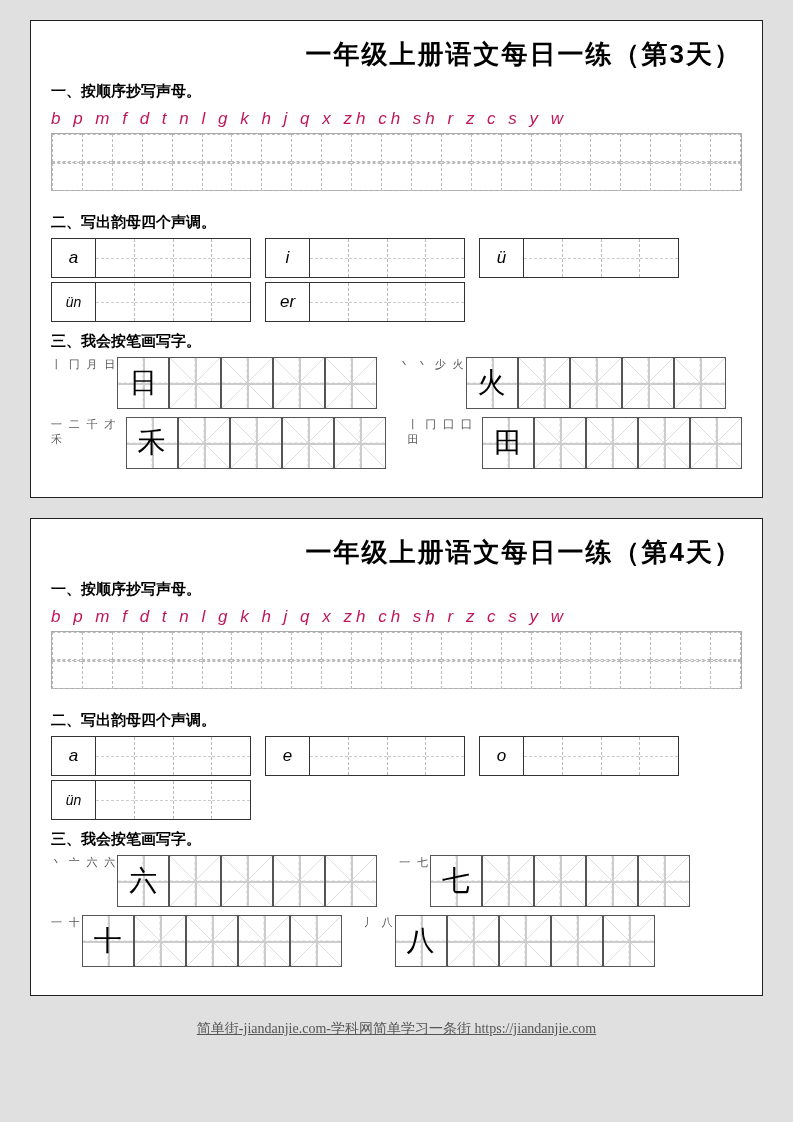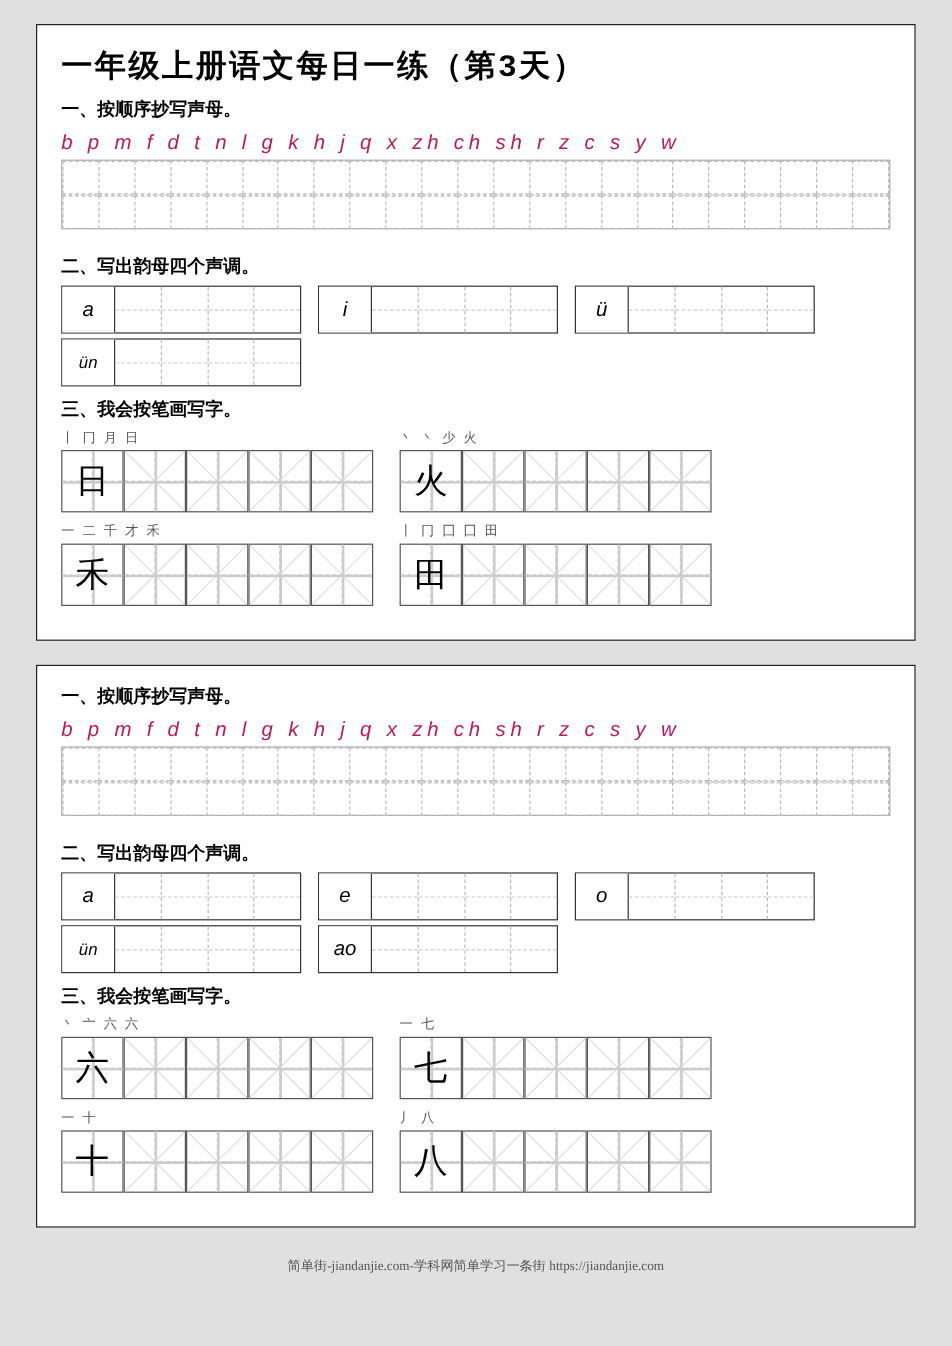--- a/index.html
+++ b/index.html
@@ -14,26 +14,26 @@
       padding: 20px 30px;
       gap: 20px;
     }
     .worksheet {
       background: #fff;
       border: 1.5px solid #222;
       width: 100%;
       padding: 16px 20px 20px 20px;
     }
     .main-title {
-      text-align: left;
+      text-align: right;
       font-size: 26px;
       font-weight: bold;
       letter-spacing: 2px;
       margin-bottom: 10px;
-      font-family: Liberation Mono, monospace;
+      font-family: Liberation Sans, sans-serif;
     }
     .section-title {
       font-size: 15px;
       font-weight: bold;
       margin-bottom: 6px;
       font-family: Liberation Mono, monospace;
     }
     
     .phonetic-row {
       font-size: 17px;
@@ -118,21 +118,21 @@
     .char-section { margin-bottom: 6px; }
     .char-row {
       display: flex;
       flex-direction: row;
       gap: 22px;
       margin-bottom: 8px;
       align-items: flex-start;
     }
     .char-group {
       display: flex;
-      flex-direction: column;
+      flex-direction: row;
       align-items: flex-start;
     }
     .stroke-hint {
       font-size: 11px;
       color: #555;
       margin-bottom: 2px;
       letter-spacing: 2px;
       font-family: 'SimSun', serif;
       min-height: 16px;
     }
@@ -177,24 +177,25 @@
       z-index: 2;
     }
     
     .char-box-empty svg {
       position: absolute;
       top: 0; left: 0;
       width: 100%; height: 100%;
       pointer-events: none;
     }
     .footer {
-      font-size: 11px;
+      font-size: 14px;
       color: #555;
       text-align: right;
       margin-top: 4px;
+      text-decoration: underline;
     }
   </style>
 </head>
 <body>
 
 <div class="worksheet">
   <div class="main-title">一年级上册语文每日一练（第3天）</div>
 
   <div class="section-title">一、按顺序抄写声母。</div>
   <div class="phonetic-row">b  p  m  f  d  t  n  l  g  k  h  j  q  x zh ch sh  r  z  c  s  y  w</div>
@@ -300,20 +301,35 @@
           </div>
         <div class="tone-box" style="border-right:none;">
             <div class="tone-box-inner"></div>
           </div>
       </div>
     </div>
     <div class="tone-grid">
 
       <div class="tone-item">
         <div class="tone-letter-cell" style="font-size:14px;">ün</div>
+        <div class="tone-box">
+            <div class="tone-box-inner"></div>
+          </div>
+        <div class="tone-box">
+            <div class="tone-box-inner"></div>
+          </div>
+        <div class="tone-box">
+            <div class="tone-box-inner"></div>
+          </div>
+        <div class="tone-box" style="border-right:none;">
+            <div class="tone-box-inner"></div>
+          </div>
+      </div>
+      <div class="tone-item">
+        <div class="tone-letter-cell">er</div>
         <div class="tone-box">
             <div class="tone-box-inner"></div>
           </div>
         <div class="tone-box">
             <div class="tone-box-inner"></div>
           </div>
         <div class="tone-box">
             <div class="tone-box-inner"></div>
           </div>
         <div class="tone-box" style="border-right:none;">
@@ -506,20 +522,21 @@
                 <line x1="26" y1="0" x2="26" y2="52" stroke="#ccc" stroke-dasharray="3,3" stroke-width="1"></line>
               </svg>
           </div>
         </div>
       </div>
     </div>
   </div>
 </div>
 
 <div class="worksheet">
+  <div class="main-title">一年级上册语文每日一练（第4天）</div>
 
   <div class="section-title">一、按顺序抄写声母。</div>
   <div class="phonetic-row">b  p  m  f  d  t  n  l  g  k  h  j  q  x zh ch sh  r  z  c  s  y  w</div>
   <div class="writing-lines">
     <div class="line-outer">
       <div class="line-row">
         <div class="line-cell"></div>
         <div class="line-cell"></div>
         <div class="line-cell"></div>
         <div class="line-cell"></div>
@@ -616,35 +633,20 @@
             <div class="tone-box-inner"></div>
           </div>
         <div class="tone-box" style="border-right:none;">
             <div class="tone-box-inner"></div>
           </div>
       </div>
     </div>
     <div class="tone-grid">
       <div class="tone-item">
         <div class="tone-letter-cell" style="font-size:14px;">ün</div>
-        <div class="tone-box">
-            <div class="tone-box-inner"></div>
-          </div>
-        <div class="tone-box">
-            <div class="tone-box-inner"></div>
-          </div>
-        <div class="tone-box">
-            <div class="tone-box-inner"></div>
-          </div>
-        <div class="tone-box" style="border-right:none;">
-            <div class="tone-box-inner"></div>
-          </div>
-      </div>
-      <div class="tone-item">
-        <div class="tone-letter-cell">ao</div>
         <div class="tone-box">
             <div class="tone-box-inner"></div>
           </div>
         <div class="tone-box">
             <div class="tone-box-inner"></div>
           </div>
         <div class="tone-box">
             <div class="tone-box-inner"></div>
           </div>
         <div class="tone-box" style="border-right:none;">

